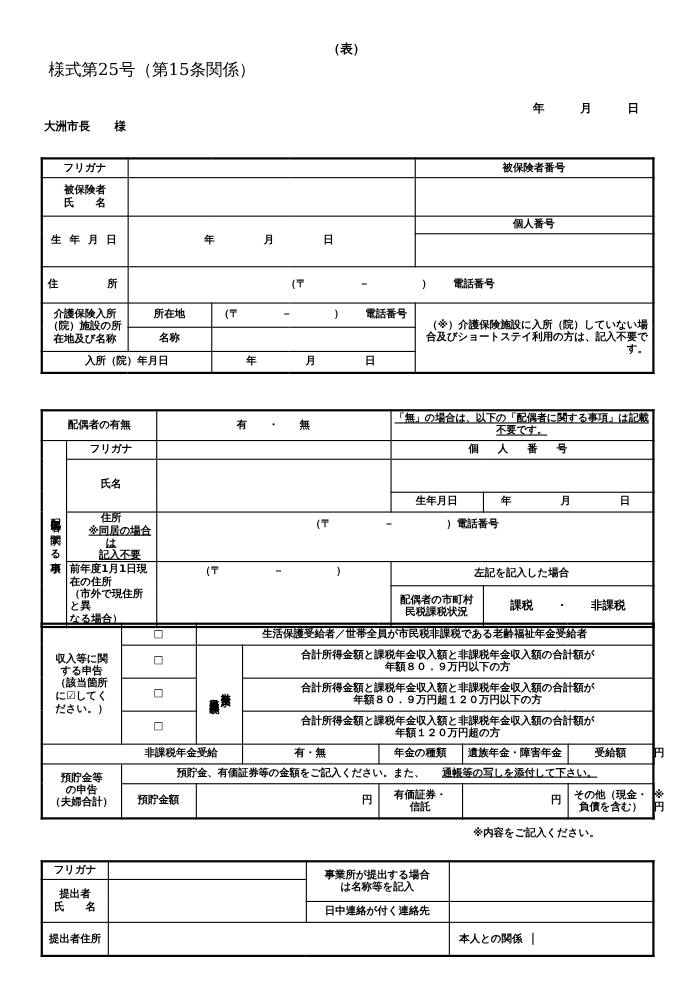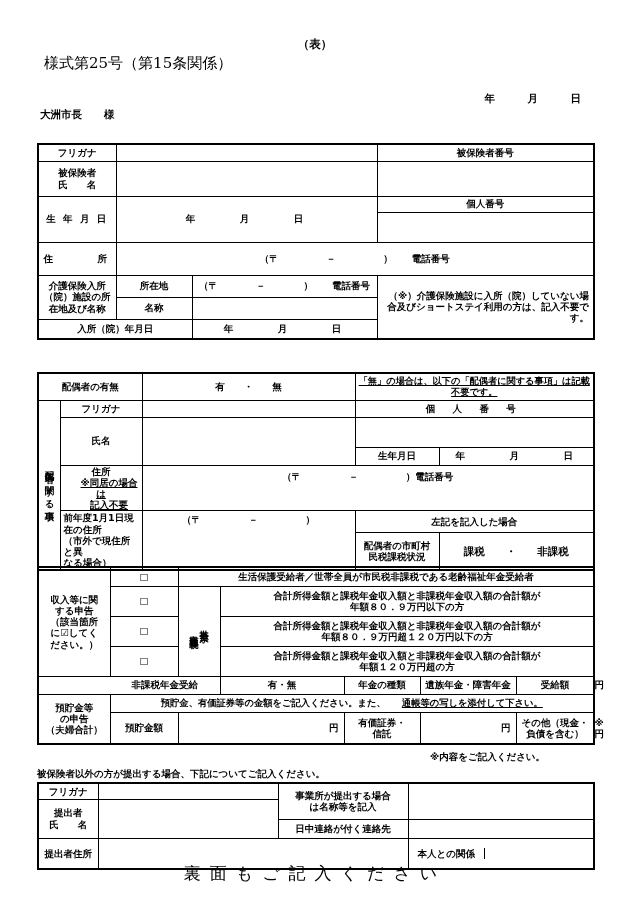--- a/index.html
+++ b/index.html
@@ -321,21 +321,20 @@
       <td style="text-align:right; padding-right:4px;">
         <span>※</span><br>
         <span>円</span>
       </td>
     </tr>
   </tbody>
     </table>
 
   <div class="notebelow" style="left:430px; top:751px;">※内容をご記入ください。</div>
 
-  <div class="notebelow" style="left:37px; top:768px;">被保険者以外の方が提出する場合、下記についてご記入ください。</div>
 
   <table class="ft outer" style="left:37px; top:782px; width:556px;">
     <colgroup>
       <col style="width:60px">
         <col style="width:180px">
         <col style="width:130px">
         <col style="width:186px">
     </colgroup>
     <tbody>
         <tr style="height:16px">
@@ -368,15 +367,14 @@
             <td style="width:76px; border:none; border-right:1px solid #000; font-size:9.5px; font-weight:bold; text-align:center;">本人との関係</td>
             <td style="border:none;"></td>
           </tr>
         </tbody>
             </table>
       </td>
     </tr>
   </tbody>
     </table>
 
-  <div class="footer">裏面もご記入ください</div>
 
 </div>
 
 </body></html>

